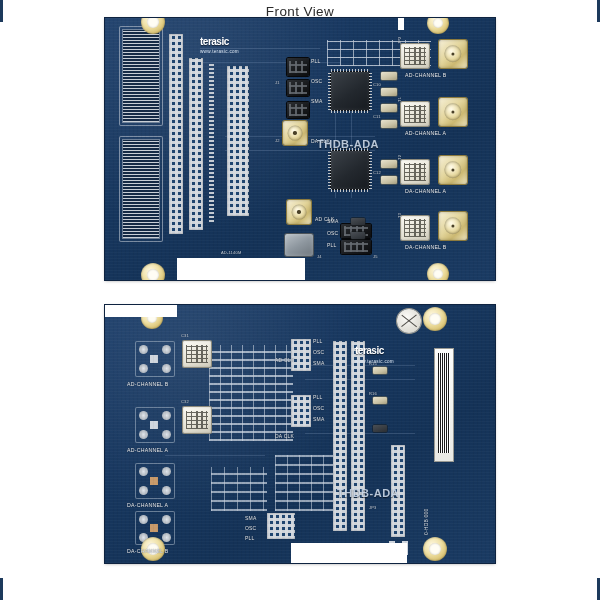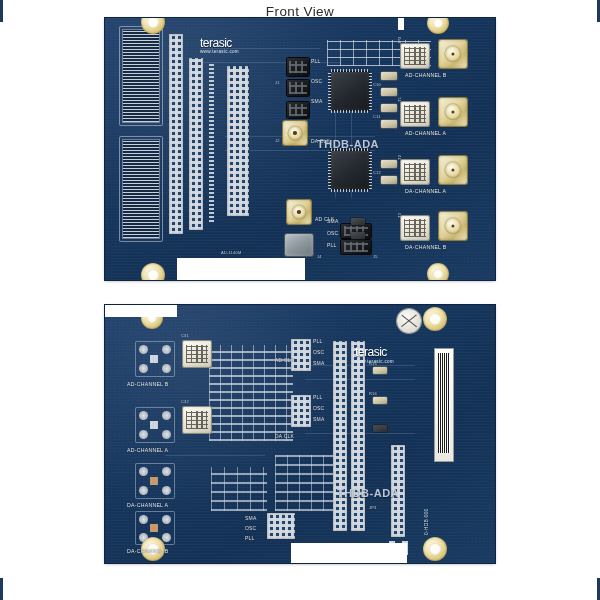--- a/index.html
+++ b/index.html
@@ -161,22 +161,22 @@
     text-shadow:0 0 1px rgba(0,0,0,.8);
   }
   .silk.tiny{font-size:4px;opacity:.85;}
   .silk.vert{transform-origin:0 0;transform:rotate(-90deg);}
   .bigsilk{
     position:absolute;color:#c9d6e6;font-weight:700;font-size:11px;
     letter-spacing:.5px;z-index:7;white-space:nowrap;
     text-shadow:0 1px 1px rgba(0,0,0,.6);opacity:.9;
   }
   .brand{
-    position:absolute;z-index:8;color:#ffffff;font-weight:400;
-    font-size:12px;letter-spacing:-.5px;text-shadow:0 1px 1px rgba(0,0,0,.5);
+    position:absolute;z-index:8;color:#ffffff;font-weight:700;
+    font-size:10px;letter-spacing:-.5px;text-shadow:0 1px 1px rgba(0,0,0,.5);
   }
   .brandurl{
     position:absolute;z-index:8;color:#dbe6f3;font-size:4.6px;letter-spacing:.3px;
   }
   .trace{
     position:absolute;background:rgba(150,175,205,.22);z-index:2;
   }
   .whitebox{
     position:absolute;background:linear-gradient(180deg,#fdfdfb,#e9e9e4);
     box-shadow:0 0 0 1px #9a9a93;z-index:6;

